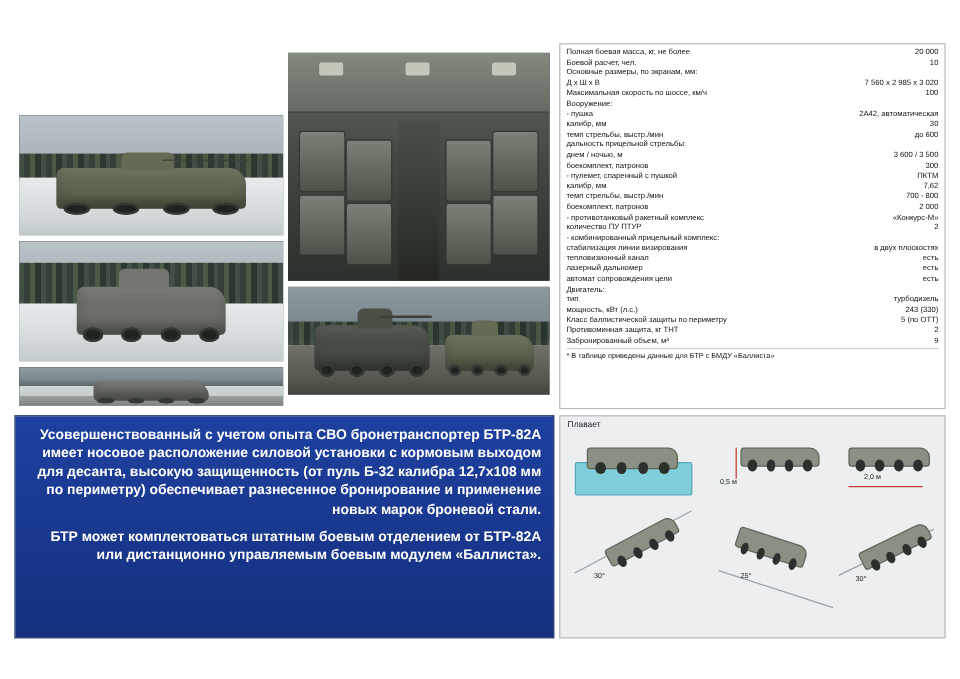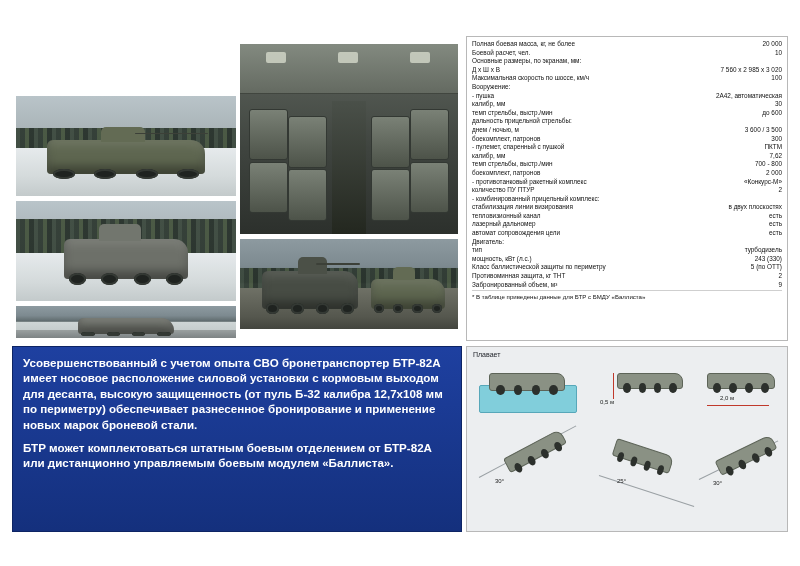--- a/index.html
+++ b/index.html
@@ -200,20 +200,21 @@
     height: 186px;
     background: #1b3b8f;
     background: linear-gradient(to bottom, #1e40a0, #14307d);
     border: 1px solid #0d2464;
     box-sizing: border-box;
     padding: 8px 10px;
     color: #ffffff;
     font-size: 11.6px;
     line-height: 15.4px;
     font-weight: bold;
+    text-align: right;
   }
   .text-panel p { margin: 0 0 8px 0; }
   .text-panel p:last-child { margin-bottom: 11px; }
 
   
   .diagram-panel {
     position: absolute;
     left: 458px;
     top: 318px;
     width: 322px;

